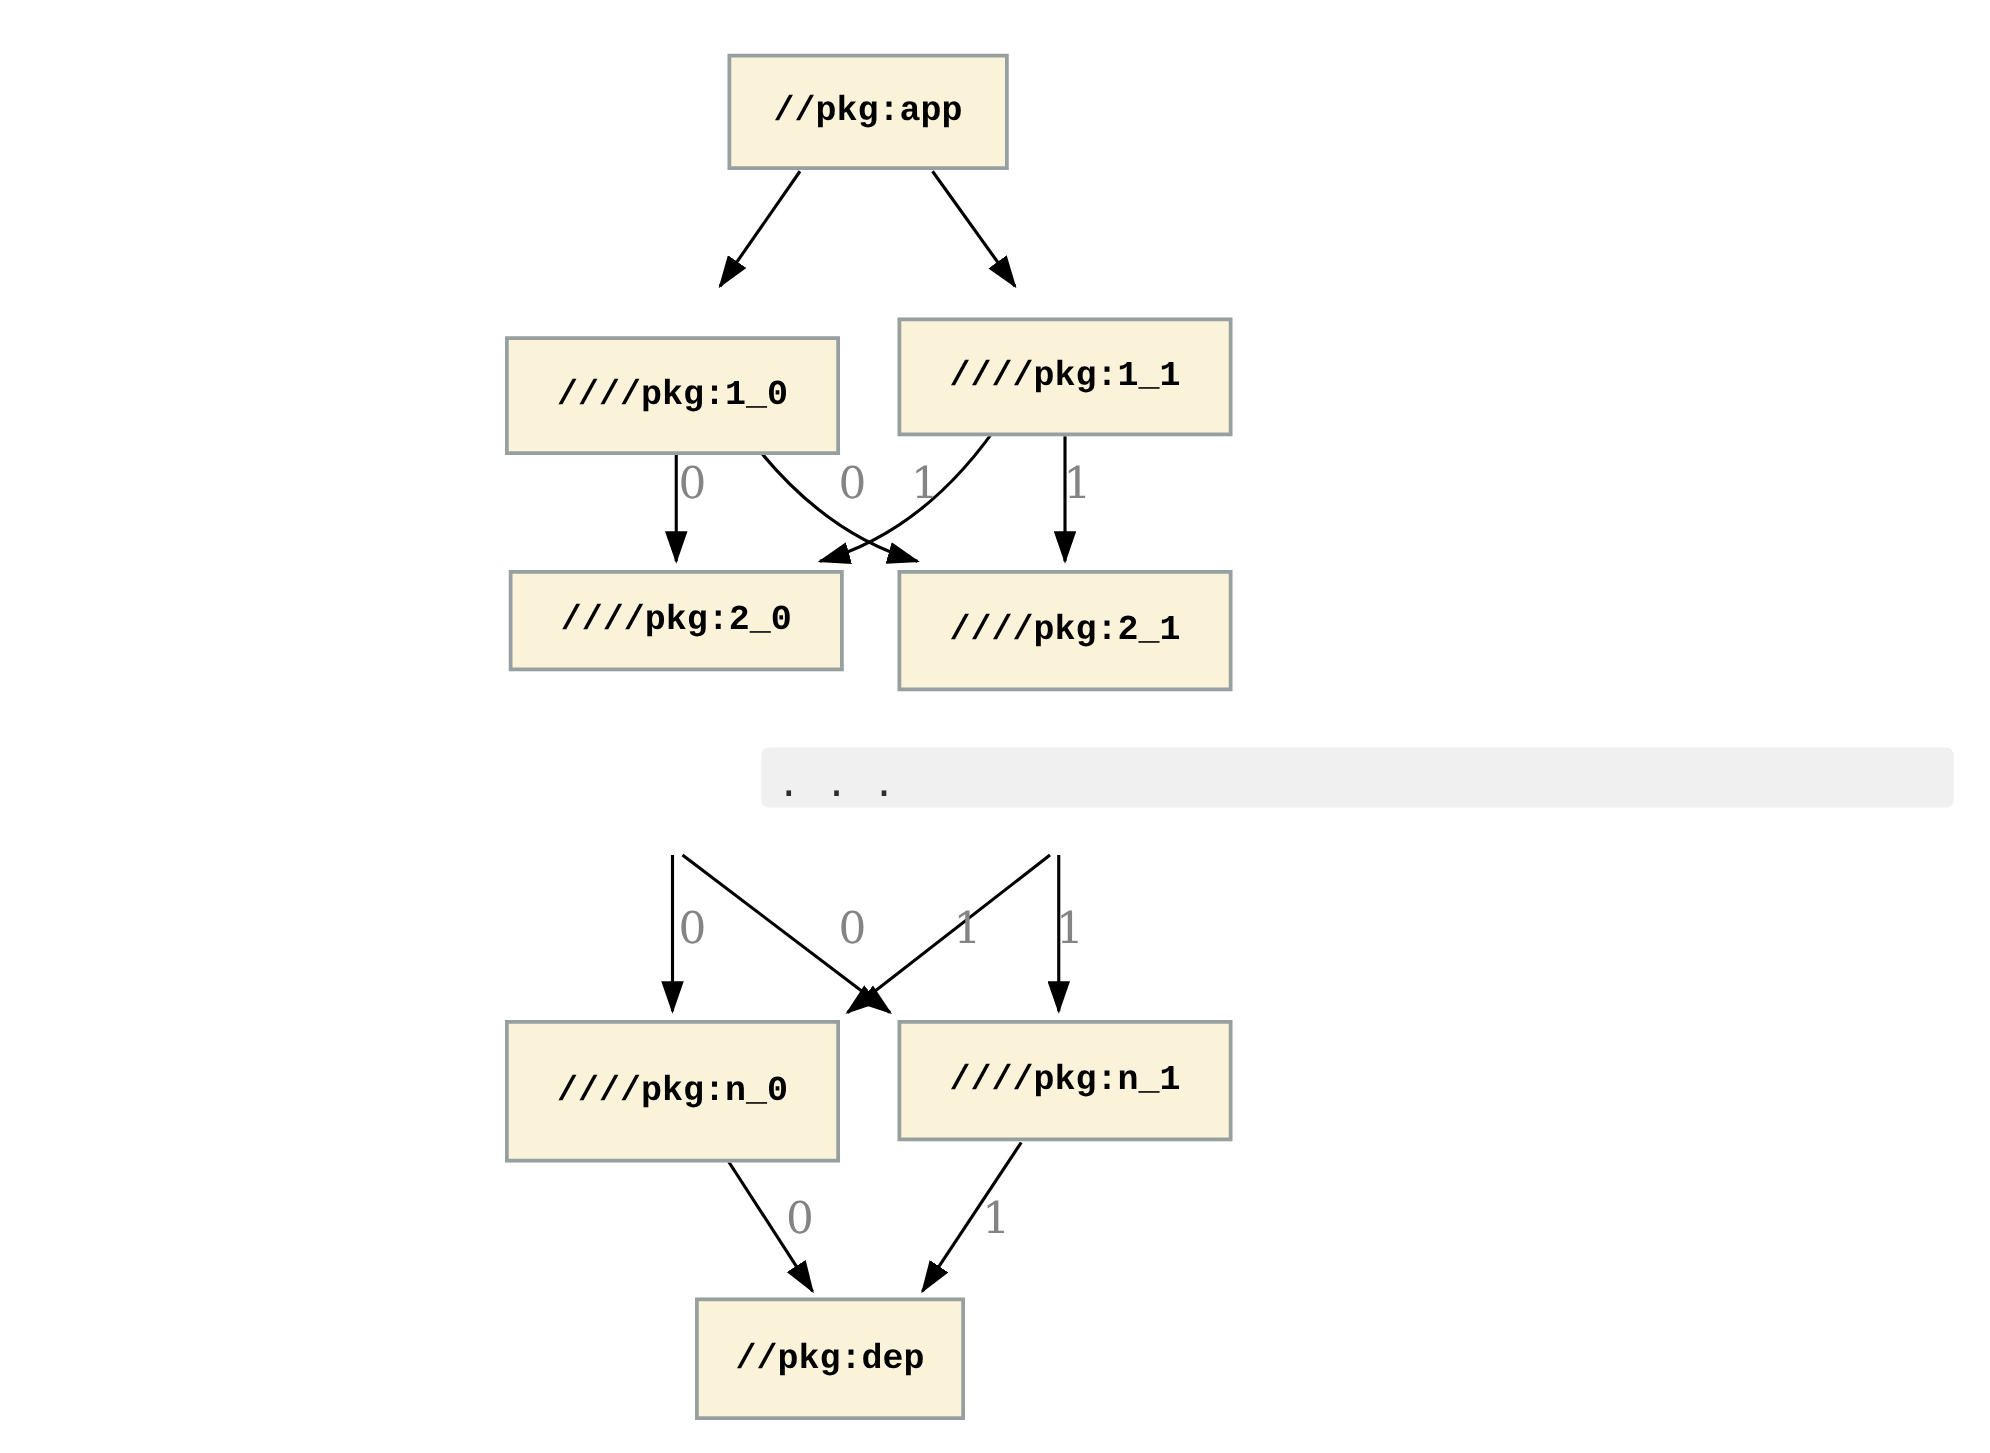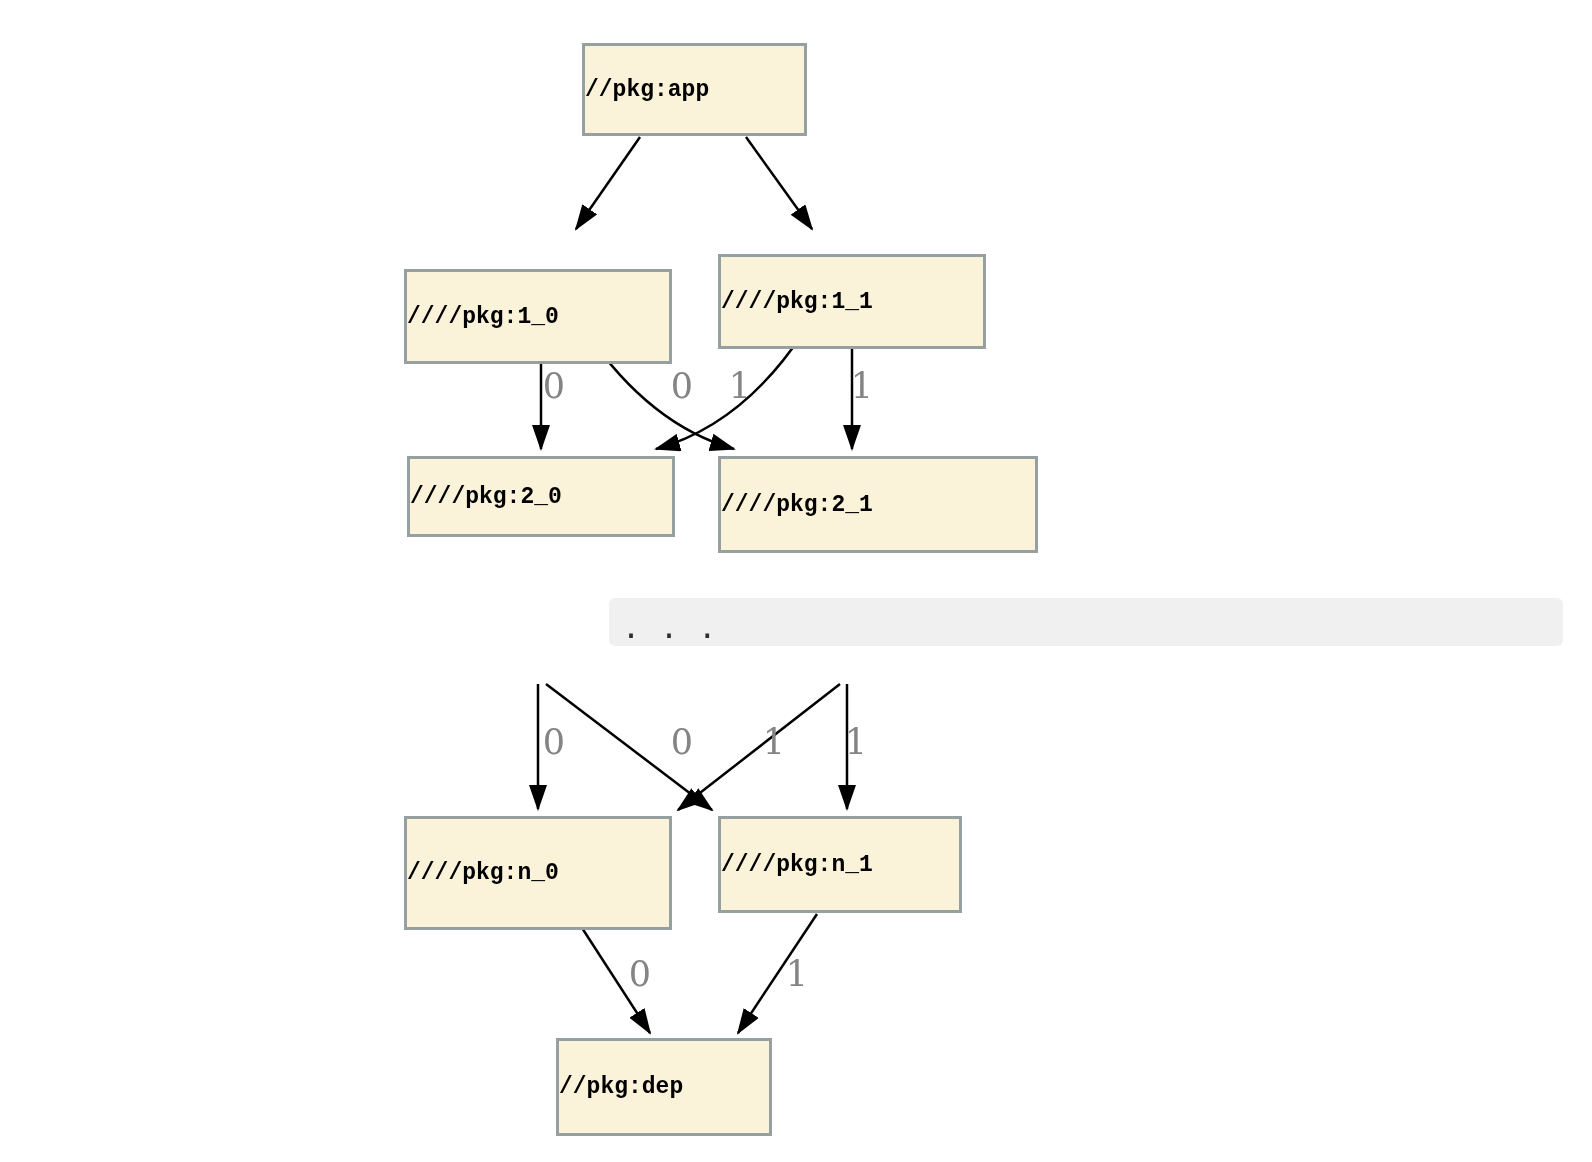--- a/index.html
+++ b/index.html
@@ -4,30 +4,30 @@
 <style>
   html,body{margin:0;padding:0;background:#ffffff;}
   body{width:1592px;height:1162px;position:relative;overflow:hidden;
        font-family:"Liberation Sans",sans-serif;}
   .canvas{position:absolute;left:0;top:0;width:1592px;height:1162px;}
   svg.edges{position:absolute;left:0;top:0;}
   path.edge{stroke:#000000;stroke-width:2.5;fill:none;}
   text.elabel{font-family:"DejaVu Serif",serif;font-size:35px;fill:#848484;text-anchor:middle;}
   .node{position:absolute;box-sizing:border-box;
         background:#FBF3D9;border:3px solid #97A0A0;
-        display:flex;align-items:center;
+        display:flex;align-items:center;justify-content:center;
         font-family:"Liberation Mono","DejaVu Sans Mono",monospace;
-        font-weight:bold;font-size:23px;color:#000000;white-space:nowrap;}
+        font-weight:bold;font-size:28px;color:#000000;white-space:nowrap;}
   .node-app {left:582px;top:43px;  width:225px;height:93px;}
   .node-1_0 {left:404px;top:237px; width:268px;height:95px;margin-top:32px;}
   .node-1_1 {left:718px;top:254px; width:268px;height:95px;}
   .node-2_0 {left:392px;top:456px; width:268px;height:81px;margin-left:15px;}
-  .node-2_1 {left:718px;top:456px; width:320px;height:97px;}
+  .node-2_1 {left:718px;top:456px; width:268px;height:97px;}
   .node-n_0 {left:404px;top:816px; width:268px;height:114px;}
-  .node-n_1 {left:718px;top:816px; width:244px;height:97px;}
+  .node-n_1 {left:718px;top:816px; width:268px;height:97px;}
   .node-dep {left:556px;top:1038px;width:216px;height:98px;}
   .band{position:absolute;left:609px;top:598px;width:954px;height:48px;
         box-sizing:border-box;background:#F0F0F0;border-radius:6px;
         display:flex;align-items:center;padding:10px 0 0 13px;
         font-family:"DejaVu Sans Mono",monospace;font-size:30px;
         letter-spacing:1px;color:#2E2E2E;}
 </style>
 </head>
 <body>
 

